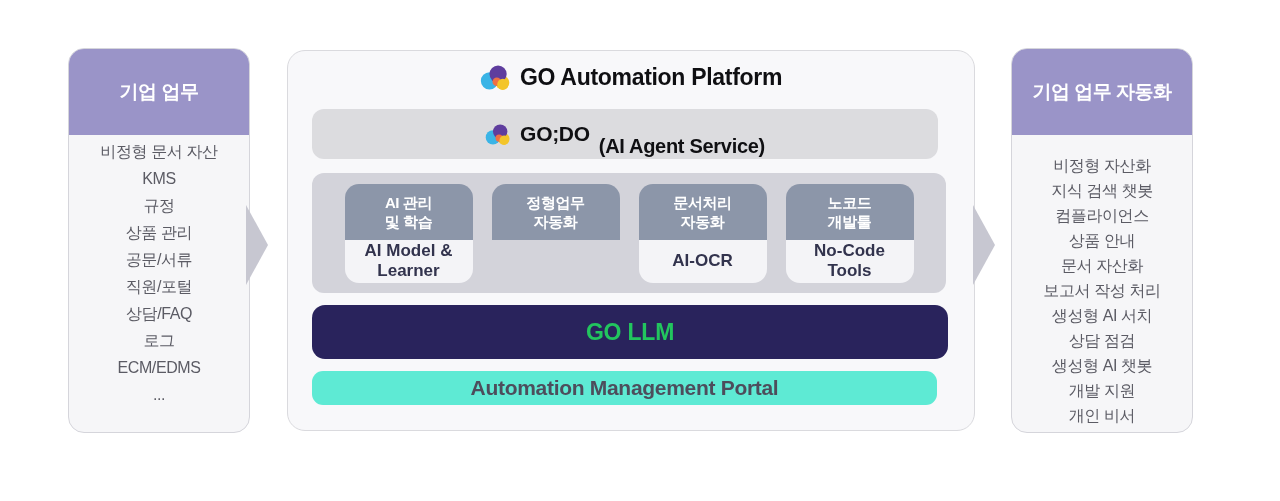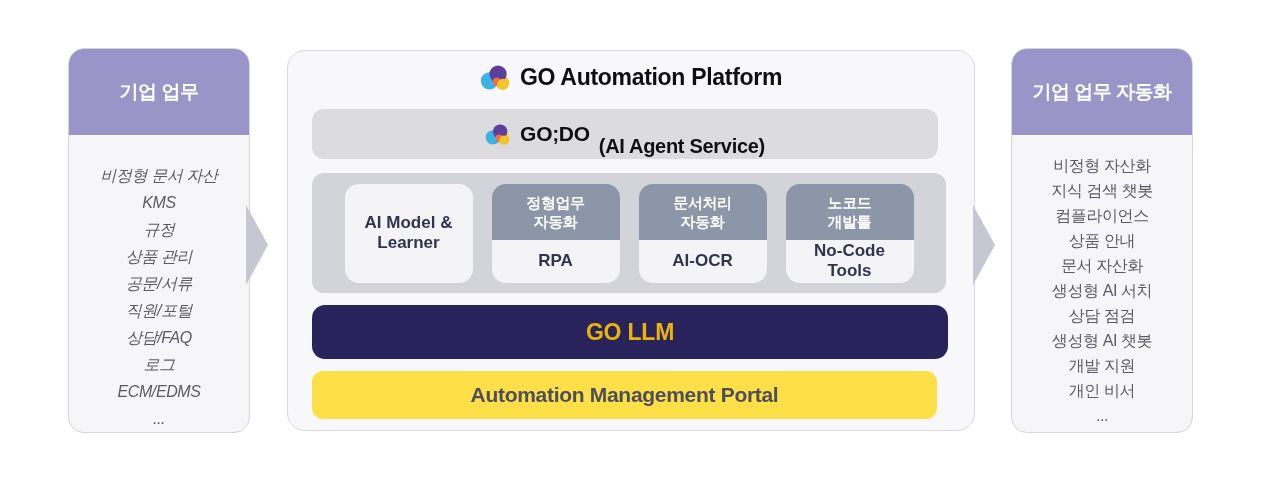--- a/index.html
+++ b/index.html
@@ -16,21 +16,21 @@
   }
   #left-panel{left:68px;}
   #right-panel{left:1011px;}
   .side-head{
     height:86px;background:#9a94c8;color:#ffffff;
     display:flex;align-items:center;justify-content:center;
     font-size:19px;font-weight:bold;letter-spacing:-0.5px;
     border-radius:13px 13px 0 0;
   }
   .side-list{text-align:center;color:#5b5b64;font-size:16px;letter-spacing:-0.4px;}
-  #left-panel .side-list{padding-top:27px;line-height:27px;font-style:italic;}
+  #left-panel .side-list{padding-top:3px;line-height:27px;}
   #right-panel .side-list{padding-top:18px;line-height:25px;}
   
   .flow-arrow{position:absolute;top:205px;}
   #arrow-left{left:246px;}
   #arrow-right{left:973px;}
   
   .center-panel{
     position:absolute;left:287px;top:50px;width:688px;height:381px;
     background:#f8f8fa;border:1.5px solid #dadade;border-radius:18px;
     box-sizing:border-box;
@@ -65,25 +65,25 @@
   .module-body{
     flex:1;background:#f4f4f7;color:#32334d;
     font-size:17px;font-weight:800;line-height:20px;
     display:flex;align-items:center;justify-content:center;
     text-align:center;white-space:pre-line;
   }
   .llm-bar{
     position:absolute;left:24px;right:26px;top:254px;height:54px;
     background:#29235c;border-radius:13px;
     display:flex;align-items:center;justify-content:center;
-    color:#eab308;font-size:23px;font-weight:800;letter-spacing:-0.2px;
+    color:#22c55e;font-size:23px;font-weight:800;letter-spacing:-0.2px;
   }
   .portal-bar{
-    position:absolute;left:24px;right:37px;top:320px;height:48px;
-    background:#fde047;border-radius:11px;
+    position:absolute;left:24px;right:37px;top:320px;height:34px;
+    background:#5eead4;border-radius:11px;
     display:flex;align-items:center;justify-content:center;
     color:#4d4d5c;font-size:21px;font-weight:800;letter-spacing:-0.3px;
   }
   .logo{flex:0 0 auto;}
 </style>
 </head>
 <body>
 
 <div class="side-panel" id="left-panel">
   <div class="side-head">기업 업무</div>
@@ -125,27 +125,28 @@
       <circle cx="21" cy="11" r="10" fill="#5f3d9e"></circle>
       <circle cx="19.5" cy="20" r="5" fill="#ee7045"></circle>
       <circle cx="26.5" cy="23" r="6.5" fill="#f3c52a"></circle>
     </svg>
     <span class="agent-brand">GO;DO</span>
     <span class="agent-suffix">(AI Agent Service)</span>
   </div>
 
   <div class="module-wrap">
       <div class="module-box">
+      <div class="module-head">AI 관리
+및 학습</div>
       <div class="module-body">AI Model &amp;
 Learner</div>
     </div>
       <div class="module-box">
       <div class="module-head">정형업무
 자동화</div>
-      <div class="module-body">RPA</div>
     </div>
       <div class="module-box">
       <div class="module-head">문서처리
 자동화</div>
       <div class="module-body">AI-OCR</div>
     </div>
       <div class="module-box">
       <div class="module-head">노코드
 개발툴</div>
       <div class="module-body">No-Code
@@ -164,20 +165,21 @@
 </svg>
 
 <div class="side-panel" id="right-panel">
   <div class="side-head">기업 업무 자동화</div>
   <div class="side-list">
       <div>비정형 자산화</div>
       <div>지식 검색 챗봇</div>
       <div>컴플라이언스</div>
       <div>상품 안내</div>
       <div>문서 자산화</div>
+      <div>보고서 작성 처리</div>
       <div>생성형 AI 서치</div>
       <div>상담 점검</div>
       <div>생성형 AI 챗봇</div>
       <div>개발 지원</div>
       <div>개인 비서</div>
       <div>...</div>
     </div>
 </div>
 
 </body></html>

